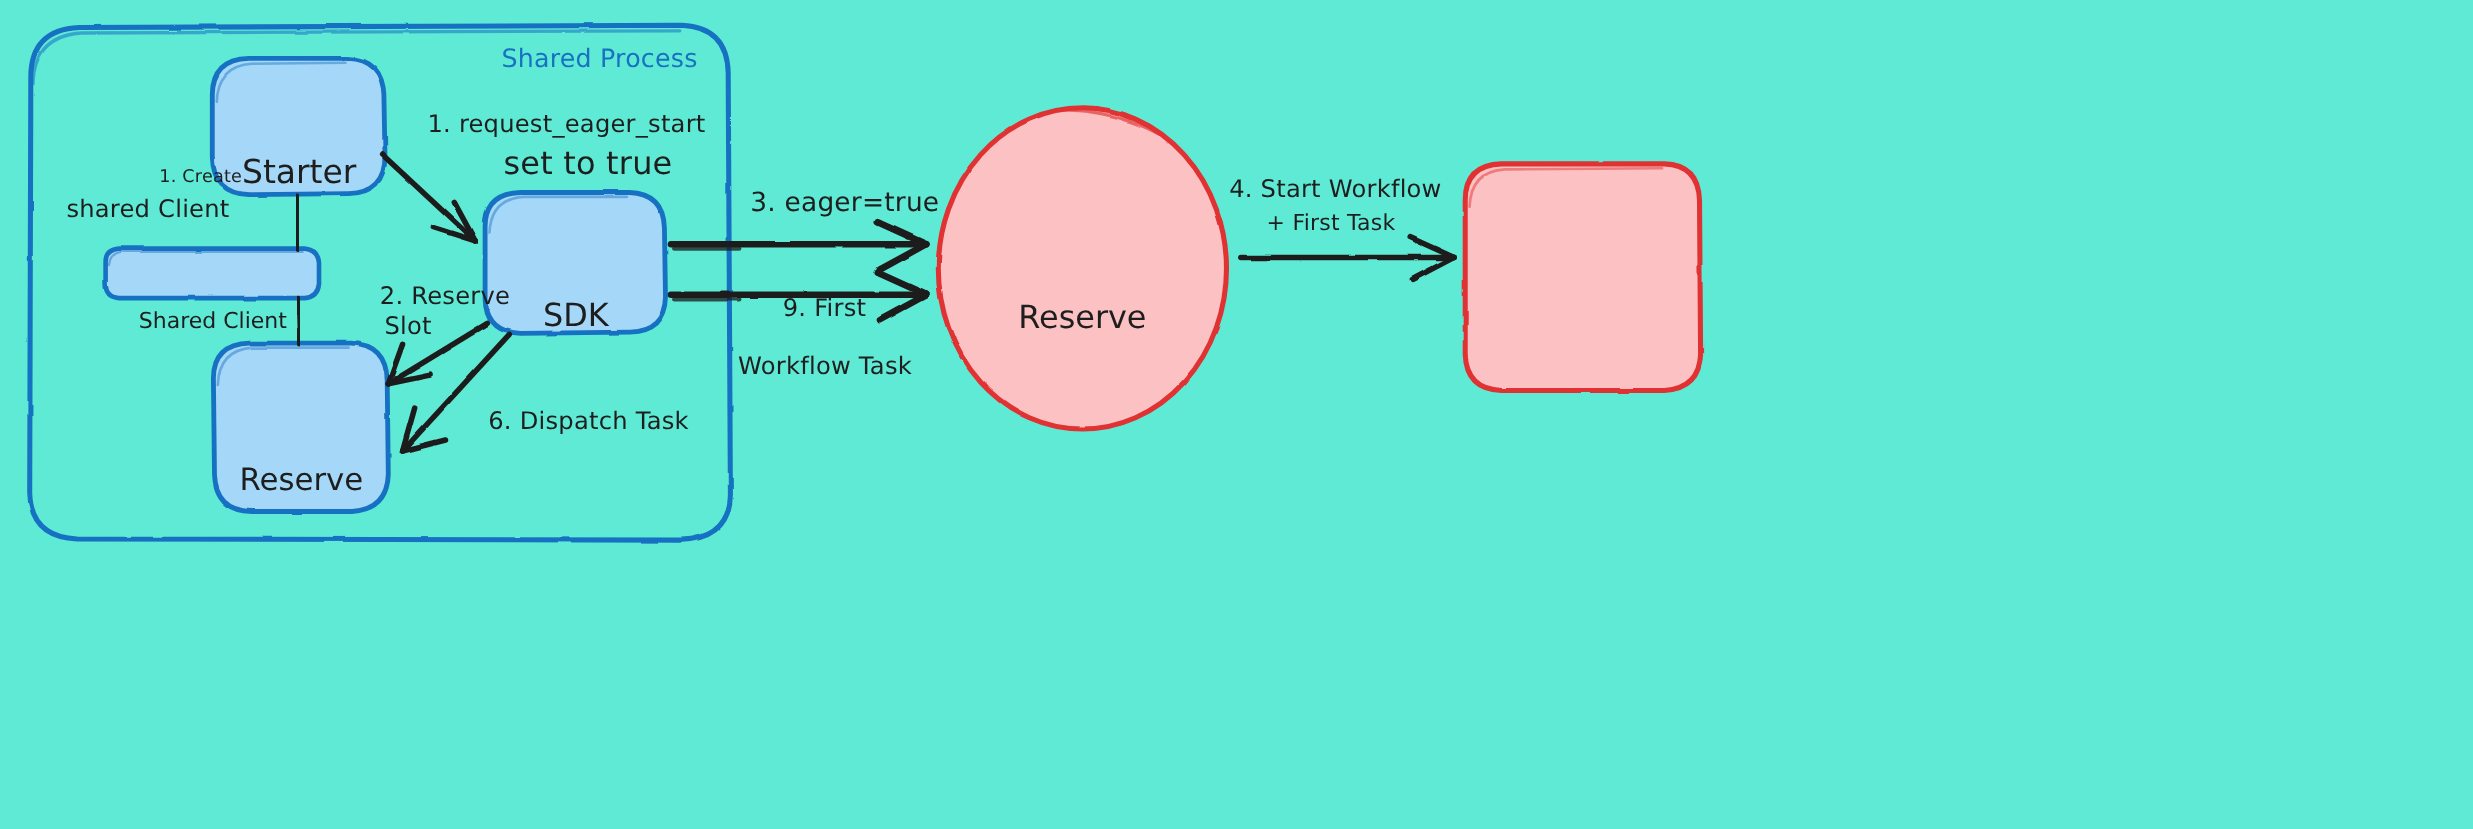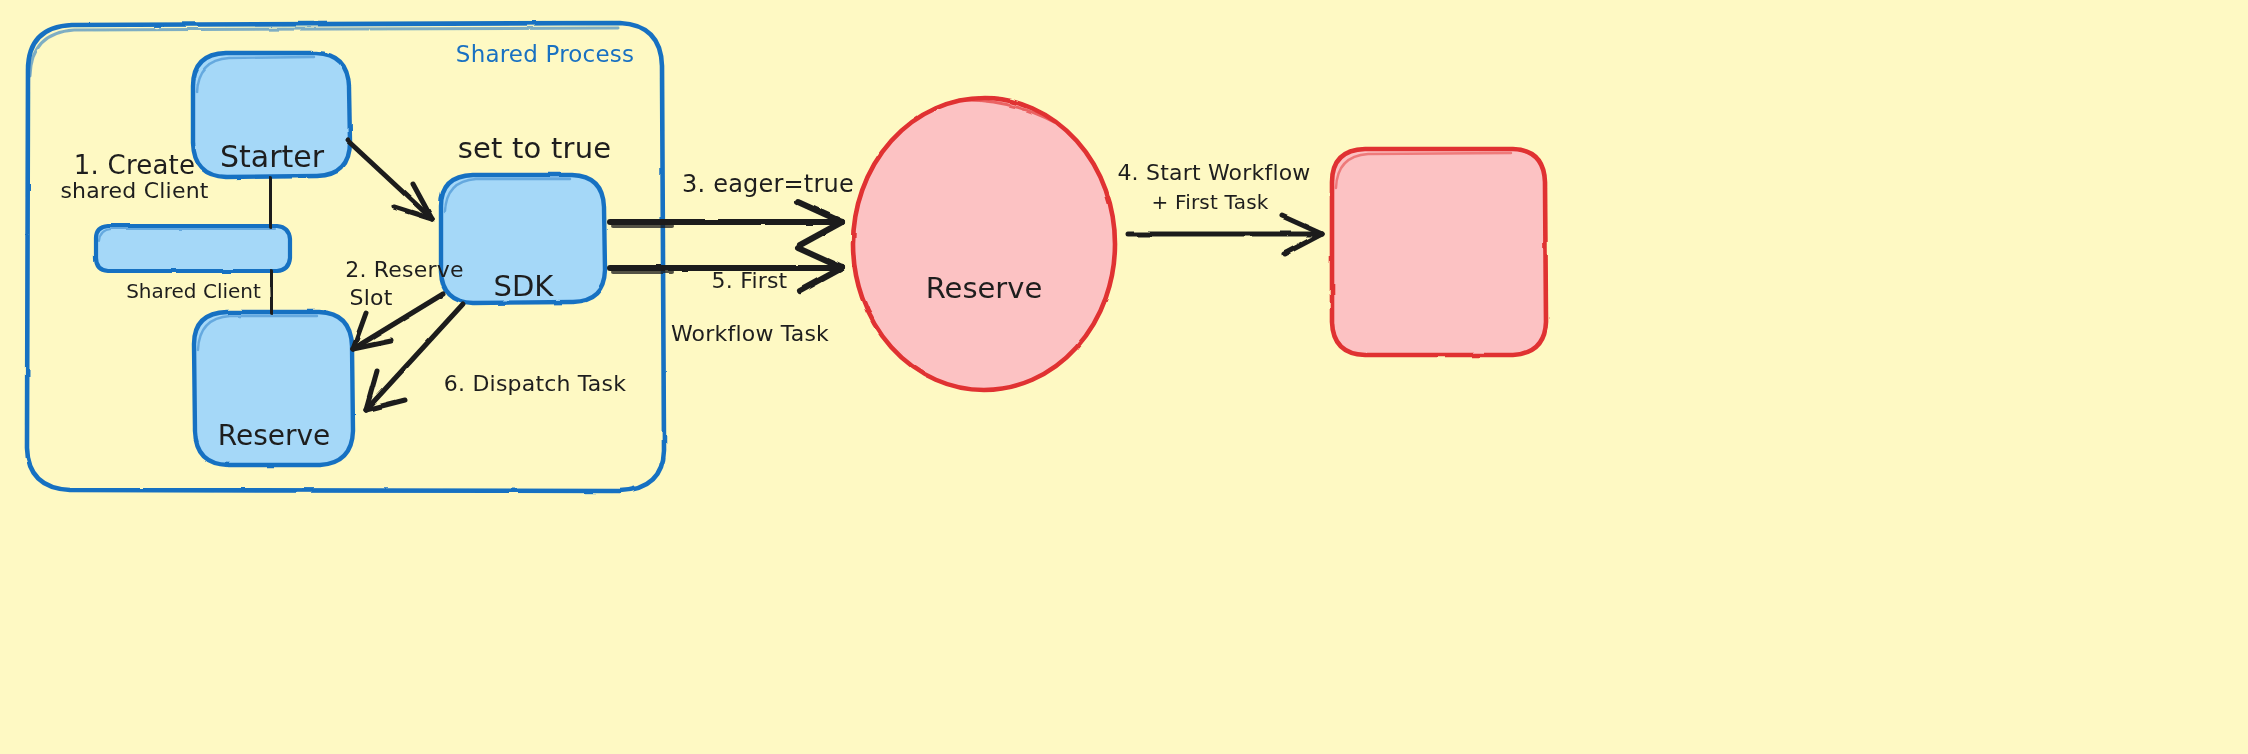--- a/index.html
+++ b/index.html
@@ -1,18 +1,18 @@
 <!DOCTYPE html>
 <html><head>
 <meta charset="utf-8">
 <style>
   html,body{margin:0;padding:0;background:#ffffff;}
   body{width:2248px;height:754px;overflow:hidden;
        font-family:"DejaVu Sans",sans-serif;}
-  #stage{position:relative;width:2248px;height:754px;background:#fef9c3;}
+  #stage{position:relative;width:2248px;height:754px;background:#5eead4;}
   #stage svg{position:absolute;left:0;top:0;width:2248px;height:754px;}
   .lbl{position:absolute;text-align:center;color:#1e1e1e;
        font-family:"DejaVu Sans",sans-serif;font-weight:400;
        white-space:pre;line-height:1.22;letter-spacing:.2px;}
   .nodetext{position:absolute;text-align:center;color:#1e1e1e;
        font-family:"DejaVu Sans",sans-serif;line-height:1.15;white-space:pre;margin-top:44px;}
   .blue-lbl{color:#1971c2;}
 </style>
 </head>
 <body>
@@ -170,31 +170,32 @@
 
   <div class="nodetext" style="left:96px;top:236px;width:195px;font-size:20px;">Shared Client</div>
 
   <div class="nodetext" style="left:194px;top:376px;width:160px;font-size:28px;">Reserve</div>
 
   <div class="nodetext" style="left:441px;top:226px;width:165px;font-size:29px;">SDK</div>
 
   <div class="nodetext" style="left:884px;top:228px;width:200px;font-size:29px;">Reserve</div>
 
 
-  <div class="lbl" style="left:27px;top:150px;width:215px;font-size:26px;">1. Create</div>
+  <div class="lbl" style="left:27px;top:150px;width:215px;font-size:16px;padding-left:48px;">1. Create</div>
   <div class="lbl" style="left:12px;top:178px;width:245px;font-size:22px;">shared Client</div>
 
+  <div class="lbl" style="left:370px;top:101px;width:290px;font-size:22px;">1. request_eager_start</div>
   <div class="lbl" style="left:412px;top:131px;width:245px;font-size:29px;">set to true</div>
 
   <div class="lbl" style="left:312px;top:257px;width:185px;font-size:22px;">2. Reserve</div>
   <div class="lbl" style="left:296px;top:285px;width:150px;font-size:22px;">Slot</div>
 
   <div class="lbl" style="left:668px;top:170px;width:200px;font-size:24px;">3. eager=true</div>
 
-  <div class="lbl" style="left:657px;top:268px;width:185px;font-size:22px;">5. First</div>
+  <div class="lbl" style="left:657px;top:268px;width:185px;font-size:22px;">9. First</div>
   <div class="lbl" style="left:650px;top:321px;width:200px;font-size:22px;">Workflow Task</div>
 
   <div class="lbl" style="left:1104px;top:160px;width:220px;font-size:22px;">4. Start Workflow</div>
   <div class="lbl" style="left:1110px;top:190px;width:200px;font-size:20px;">+ First Task</div>
 
   <div class="lbl" style="left:425px;top:371px;width:220px;font-size:22px;">6. Dispatch Task</div>
 
 </div>
 
 </body></html>

